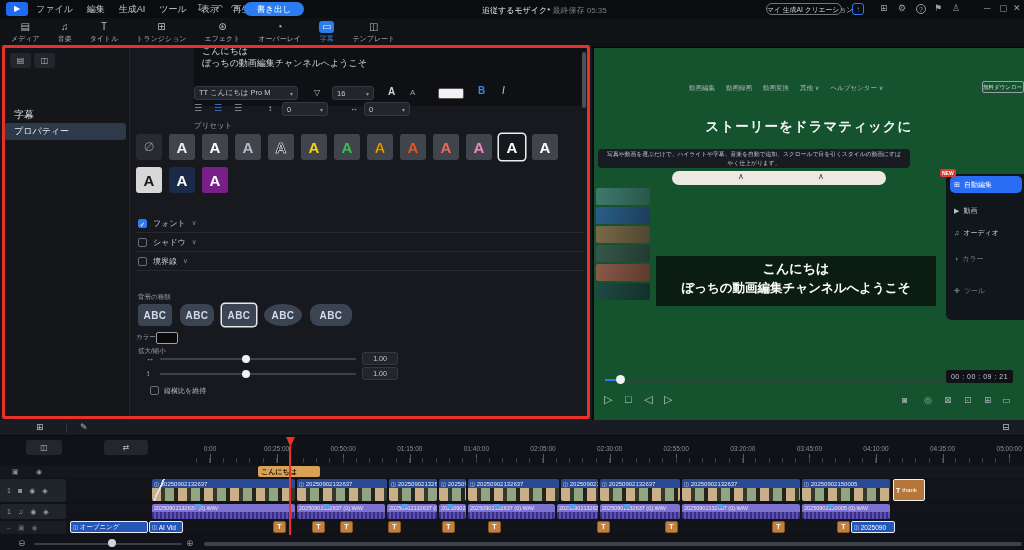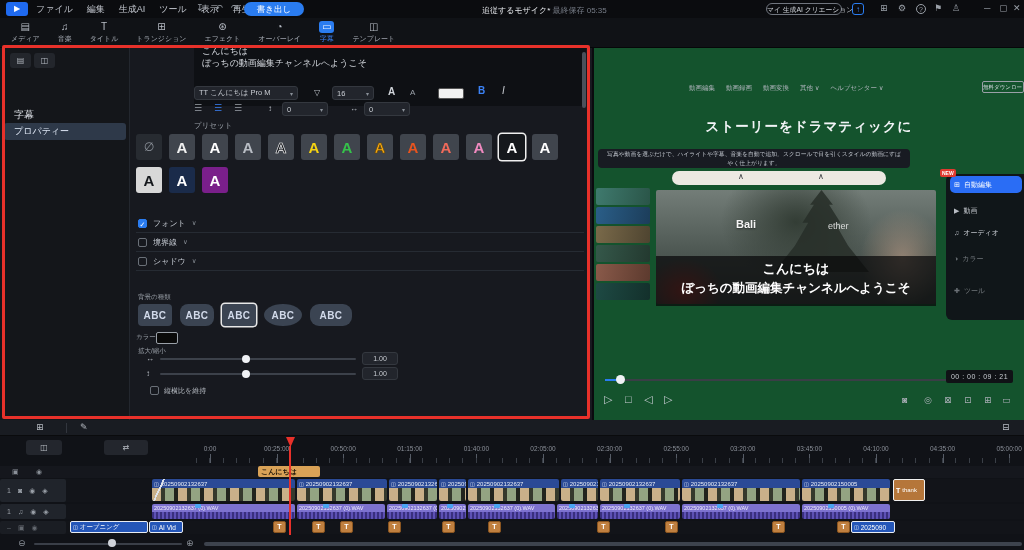--- a/index.html
+++ b/index.html
@@ -314,28 +314,28 @@
         </div>
       </div>
 
     <div class="sections">
 
     <div class="sec-row checked" style="--i: 0; --label: フォント; --chevron: ∨;">
           <span class="cb"></span>
           <span class="sec-label">フォント</span>
           <span class="chev">∨</span>
         </div>
+        <div class="sec-row" style="--i: 2; --label: シャドウ; --chevron: ∨; --checked: false;">
+          <span class="cb"></span>
+          <span class="sec-label">シャドウ</span>
+          <span class="chev">∨</span>
+        </div>
         <div class="sec-row" style="--i: 1; --label: 境界線; --chevron: ∨; --checked: false;">
           <span class="cb"></span>
           <span class="sec-label">境界線</span>
-          <span class="chev">∨</span>
-        </div>
-        <div class="sec-row" style="--i: 2; --label: シャドウ; --chevron: ∨; --checked: false;">
-          <span class="cb"></span>
-          <span class="sec-label">シャドウ</span>
           <span class="chev">∨</span>
         </div>
       </div>
 
     <div class="plabel" style="left:8px; top:245px; font-size:6.5px;">背景の種類</div>
     <div class="abc-btn" style="left:8px; width:34px; border-radius:4px;">ABC</div>
     <div class="abc-btn" style="left:50px; width:34px; border-radius:8px;">ABC</div>
     <div class="abc-btn abc-sel" style="left:92px; width:34px; border-radius:3px;">ABC</div>
     <div class="abc-btn" style="left:134px; width:38px; border-radius:50%;">ABC</div>
     <div class="abc-btn" style="left:180px; width:42px; border-radius:9px;">ABC</div>
@@ -377,25 +377,20 @@
       <span class="pill-mark" style="left:66px">∧</span>
       <span class="pill-mark" style="left:146px">∧</span>
     </div>
     <div class="thumbs">
       <div class="thumb" style="background:linear-gradient(100deg,#3f7a6e,#2a5548)"></div>
       <div class="thumb" style="background:linear-gradient(100deg,#2a5e88,#1c3d5a)"></div>
       <div class="thumb" style="background:linear-gradient(100deg,#7a6a4a,#4e4430)"></div>
       <div class="thumb" style="background:linear-gradient(100deg,#35584a,#23392f)"></div>
       <div class="thumb" style="background:linear-gradient(100deg,#8a5a4a,#5c3a2e)"></div>
       <div class="thumb" style="background:linear-gradient(100deg,#1e4a44,#13302b)"></div>
-    </div>
-    <div class="bali">
-      <div class="temple"></div>
-      <span class="bali-txt">Bali</span>
-      <span class="ether-txt">ether</span>
     </div>
     <div class="new-badge">NEW</div>
     <div class="side-card">
         <div class="sc-row active" style="top: 2px;">
           <span class="sc-ico">⊞</span>
           <span>自動編集</span>
         </div>
         <div class="sc-row" style="top: 28px;">
           <span class="sc-ico">▶</span>
           <span>動画</span>

